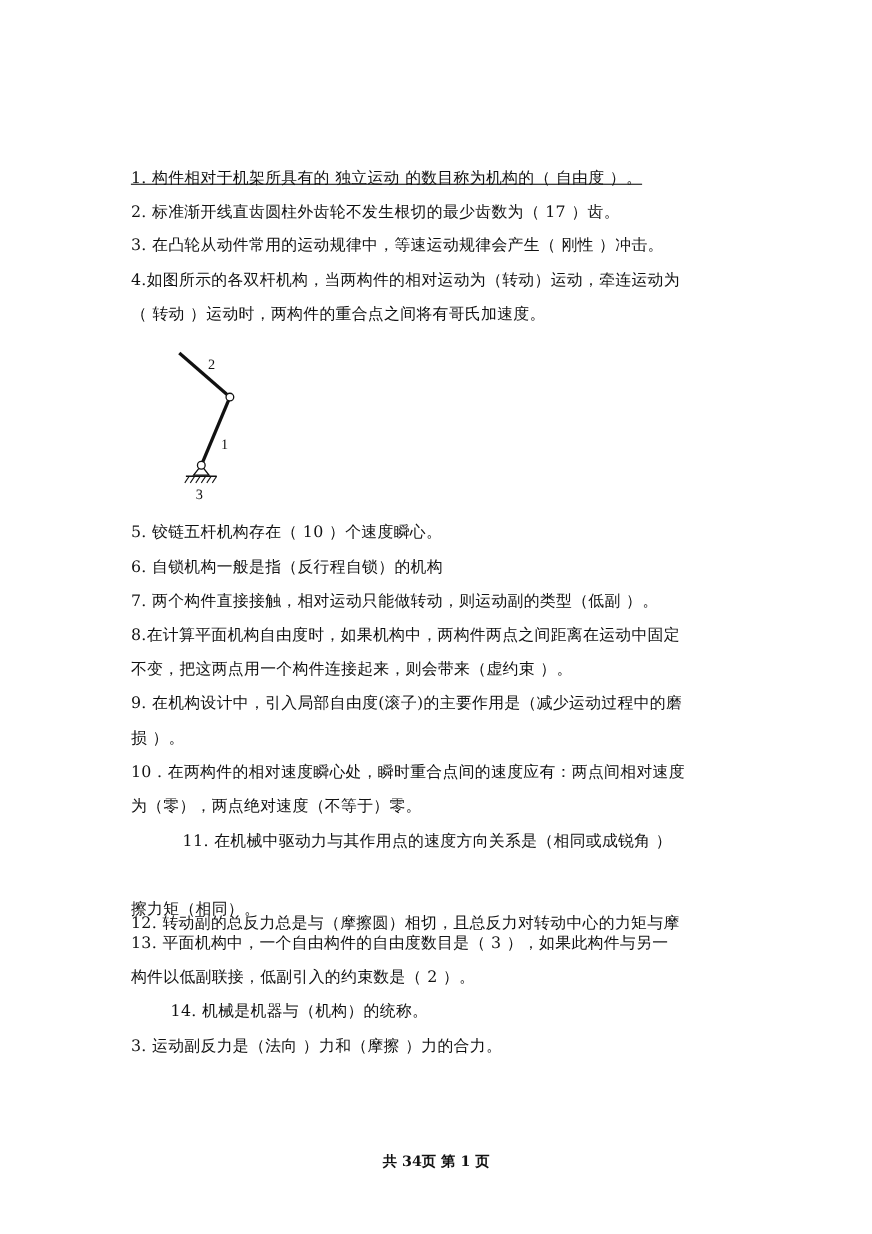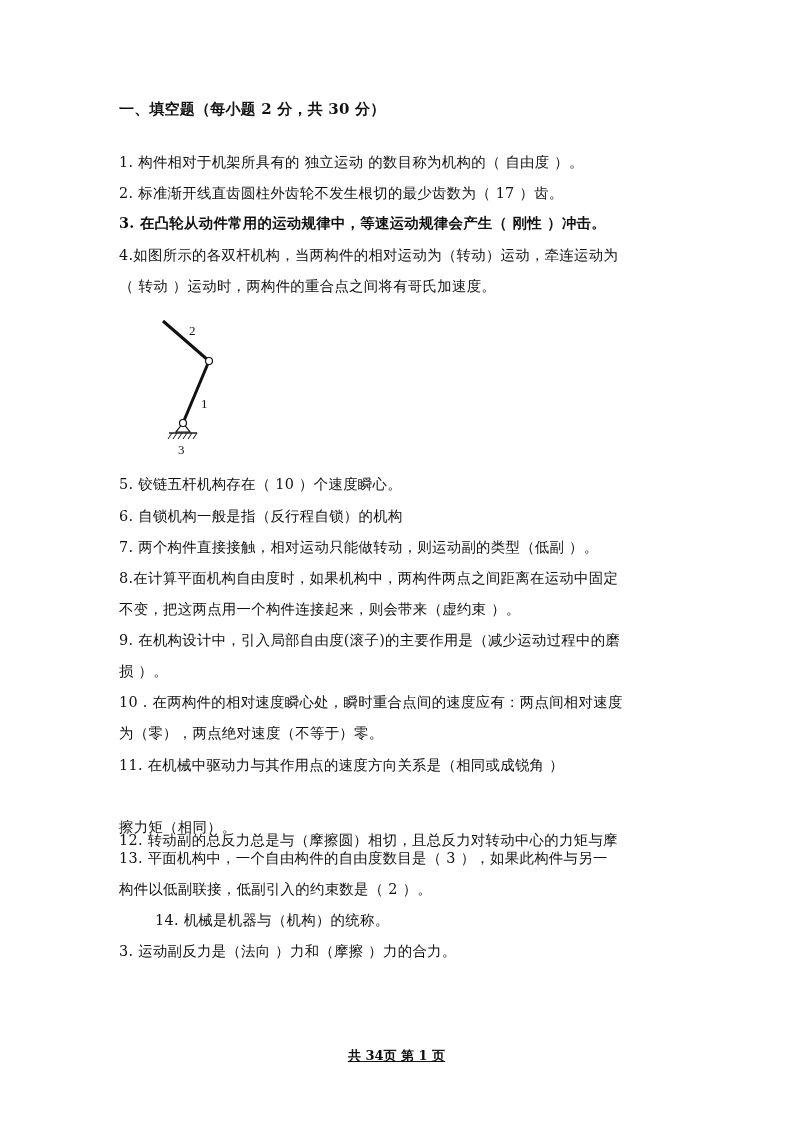--- a/index.html
+++ b/index.html
@@ -2,44 +2,43 @@
 <html><head>
   <meta charset="utf-8">
   <style>
     html, body { margin: 0; padding: 0; background: #ffffff; }
     body { width: 793px; height: 1122px; position: relative; overflow: hidden;
       font-family: "DejaVu Serif", "Liberation Serif", serif; color: #111; }
     .page { position: absolute; left: 0; top: 0; width: 793px; height: 1122px; }
     .heading { position: absolute; left: 119px; top: 100px; font-size: 15px; font-weight: bold; letter-spacing: 0.2px; white-space: nowrap; }
     .line { position: absolute; left: 119px; font-size: 14.4px; white-space: nowrap; line-height: 20px; letter-spacing: 0.3px; }
     .figure { position: absolute; left: 119px; top: 308px; width: 130px; height: 155px; }
-    .footer { position: absolute; left: 0; width: 793px; top: 1047px; text-align: center; font-size: 13px; font-weight: bold; text-decoration: underline; }
+    .footer { position: absolute; left: 0; width: 793px; top: 1047px; text-align: center; font-size: 13px; font-weight: bold; }
   </style>
 </head>
 <body>
 
 <div class="page">
-  <div class="heading">一、填空题（每小题 2 分，共 30 分）</div>
 
   <div id="lines">
-      <div class="line" style="top: 152px;">1. 构件相对于机架所具有的 独立运动 的数目称为机构的（  自由度  ）。</div>
+      <div class="line" style="top: 152px; text-decoration: underline;">1. 构件相对于机架所具有的 独立运动 的数目称为机构的（  自由度  ）。</div>
       <div class="line" style="top: 183px;">2. 标准渐开线直齿圆柱外齿轮不发生根切的最少齿数为（     17    ）齿。</div>
-      <div class="line" style="top: 213px; font-weight: bold;">3. 在凸轮从动件常用的运动规律中，等速运动规律会产生（  刚性  ）冲击。</div>
+      <div class="line" style="top: 213px;">3. 在凸轮从动件常用的运动规律中，等速运动规律会产生（  刚性  ）冲击。</div>
       <div class="line" style="top: 245px;">4.如图所示的各双杆机构，当两构件的相对运动为（转动）运动，牵连运动为</div>
       <div class="line" style="top: 276px;">（  转动  ）运动时，两构件的重合点之间将有哥氏加速度。</div>
       <div class="line" style="top: 474px;">5. 铰链五杆机构存在（     10    ）个速度瞬心。</div>
       <div class="line" style="top: 506px;">6. 自锁机构一般是指（反行程自锁）的机构</div>
       <div class="line" style="top: 537px;">7. 两个构件直接接触，相对运动只能做转动，则运动副的类型（低副  ）。</div>
       <div class="line" style="top: 568px;">8.在计算平面机构自由度时，如果机构中，两构件两点之间距离在运动中固定</div>
       <div class="line" style="top: 599px; text-align: center;">不变，把这两点用一个构件连接起来，则会带来（虚约束  ）。</div>
       <div class="line" style="top: 630px;">9. 在机构设计中，引入局部自由度(滚子)的主要作用是（减少运动过程中的磨</div>
       <div class="line" style="top: 661px;">损  ）。</div>
       <div class="line" style="top: 692px;">10 . 在两构件的相对速度瞬心处，瞬时重合点间的速度应有：两点间相对速度</div>
       <div class="line" style="top: 723px;">为（零），两点绝对速度（不等于）零。</div>
-      <div class="line" style="top: 755px;">11. 在机械中驱动力与其作用点的速度方向关系是（相同或成锐角  ）</div>
+      <div class="line" style="top: 755px; margin-left: 47px;">11. 在机械中驱动力与其作用点的速度方向关系是（相同或成锐角  ）</div>
       <div class="line" style="top: 786px; margin-top: 44px;">12. 转动副的总反力总是与（摩擦圆）相切，且总反力对转动中心的力矩与摩</div>
       <div class="line" style="top: 817px;">擦力矩（相同）。</div>
       <div class="line" style="top: 848px;">13. 平面机构中，一个自由构件的自由度数目是（   3   ），如果此构件与另一</div>
       <div class="line" style="top: 879px;">构件以低副联接，低副引入的约束数是（   2   ）。</div>
       <div class="line" style="top: 910px; margin-left: 36px;">14. 机械是机器与（机构）的统称。</div>
       <div class="line" style="top: 941px;">3. 运动副反力是（法向  ）力和（摩擦  ）力的合力。</div>
     </div>
 
   <svg class="figure" viewBox="0 0 130 155" xmlns="http://www.w3.org/2000/svg">
 

